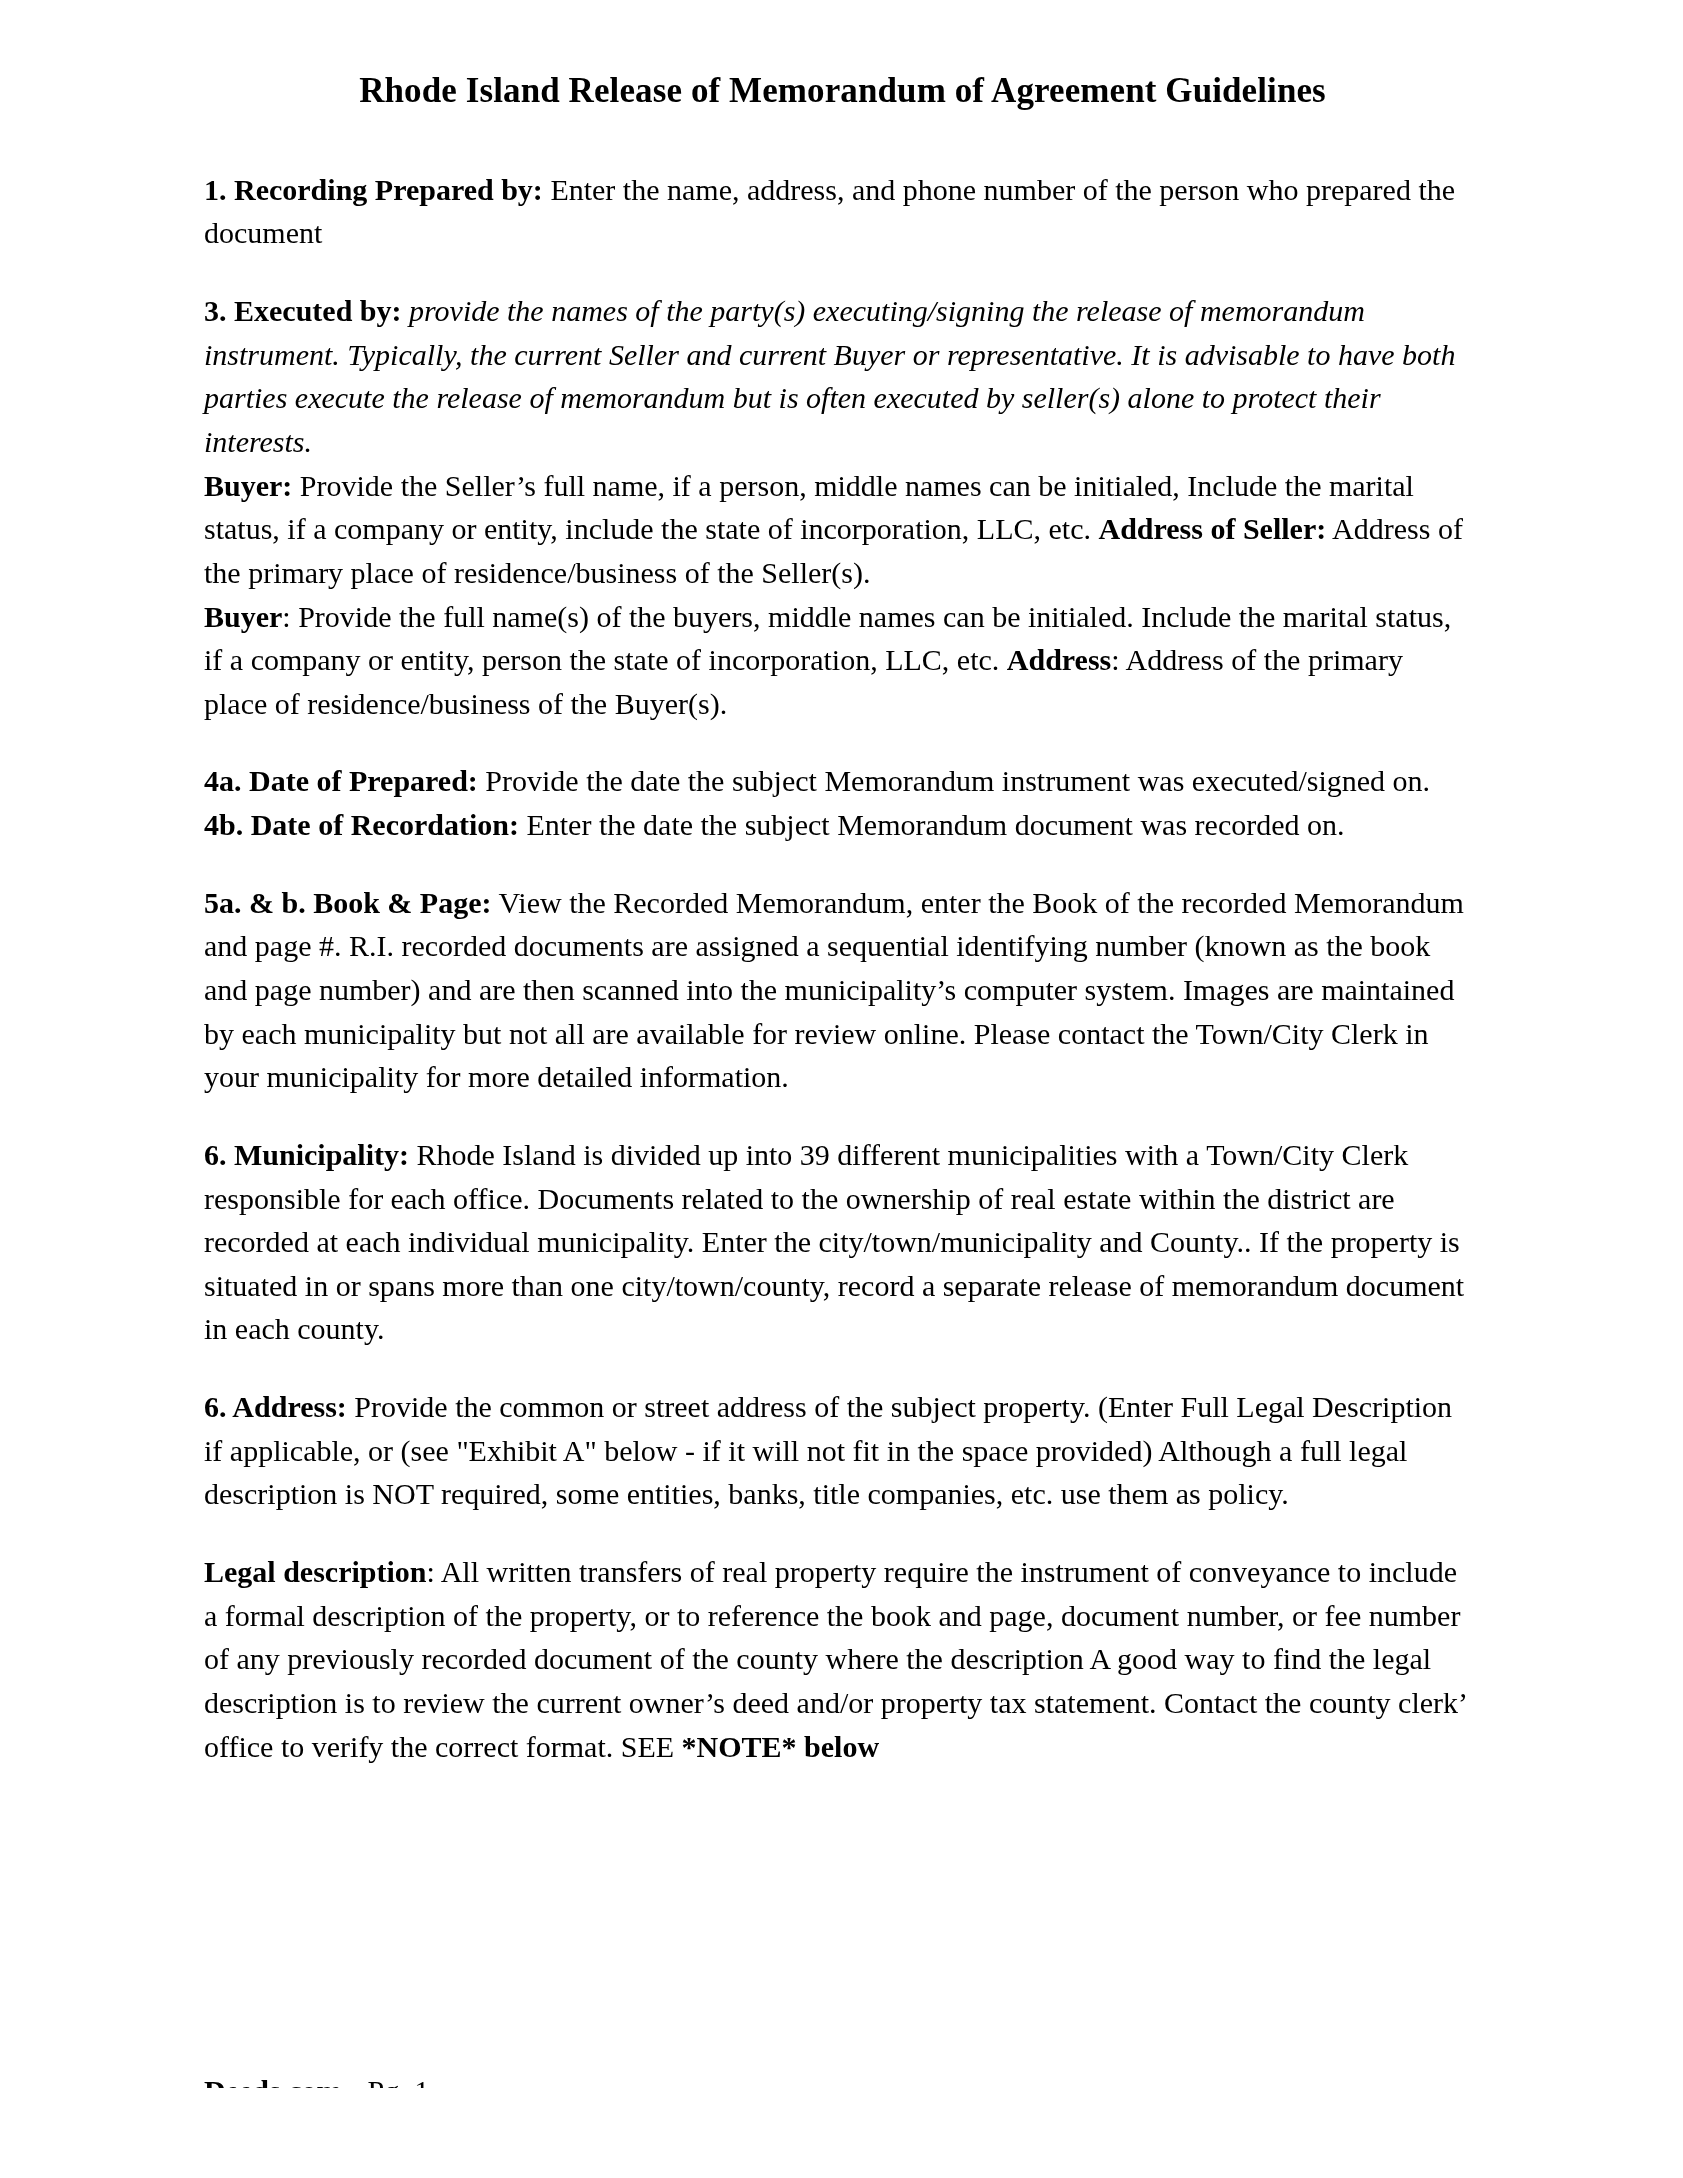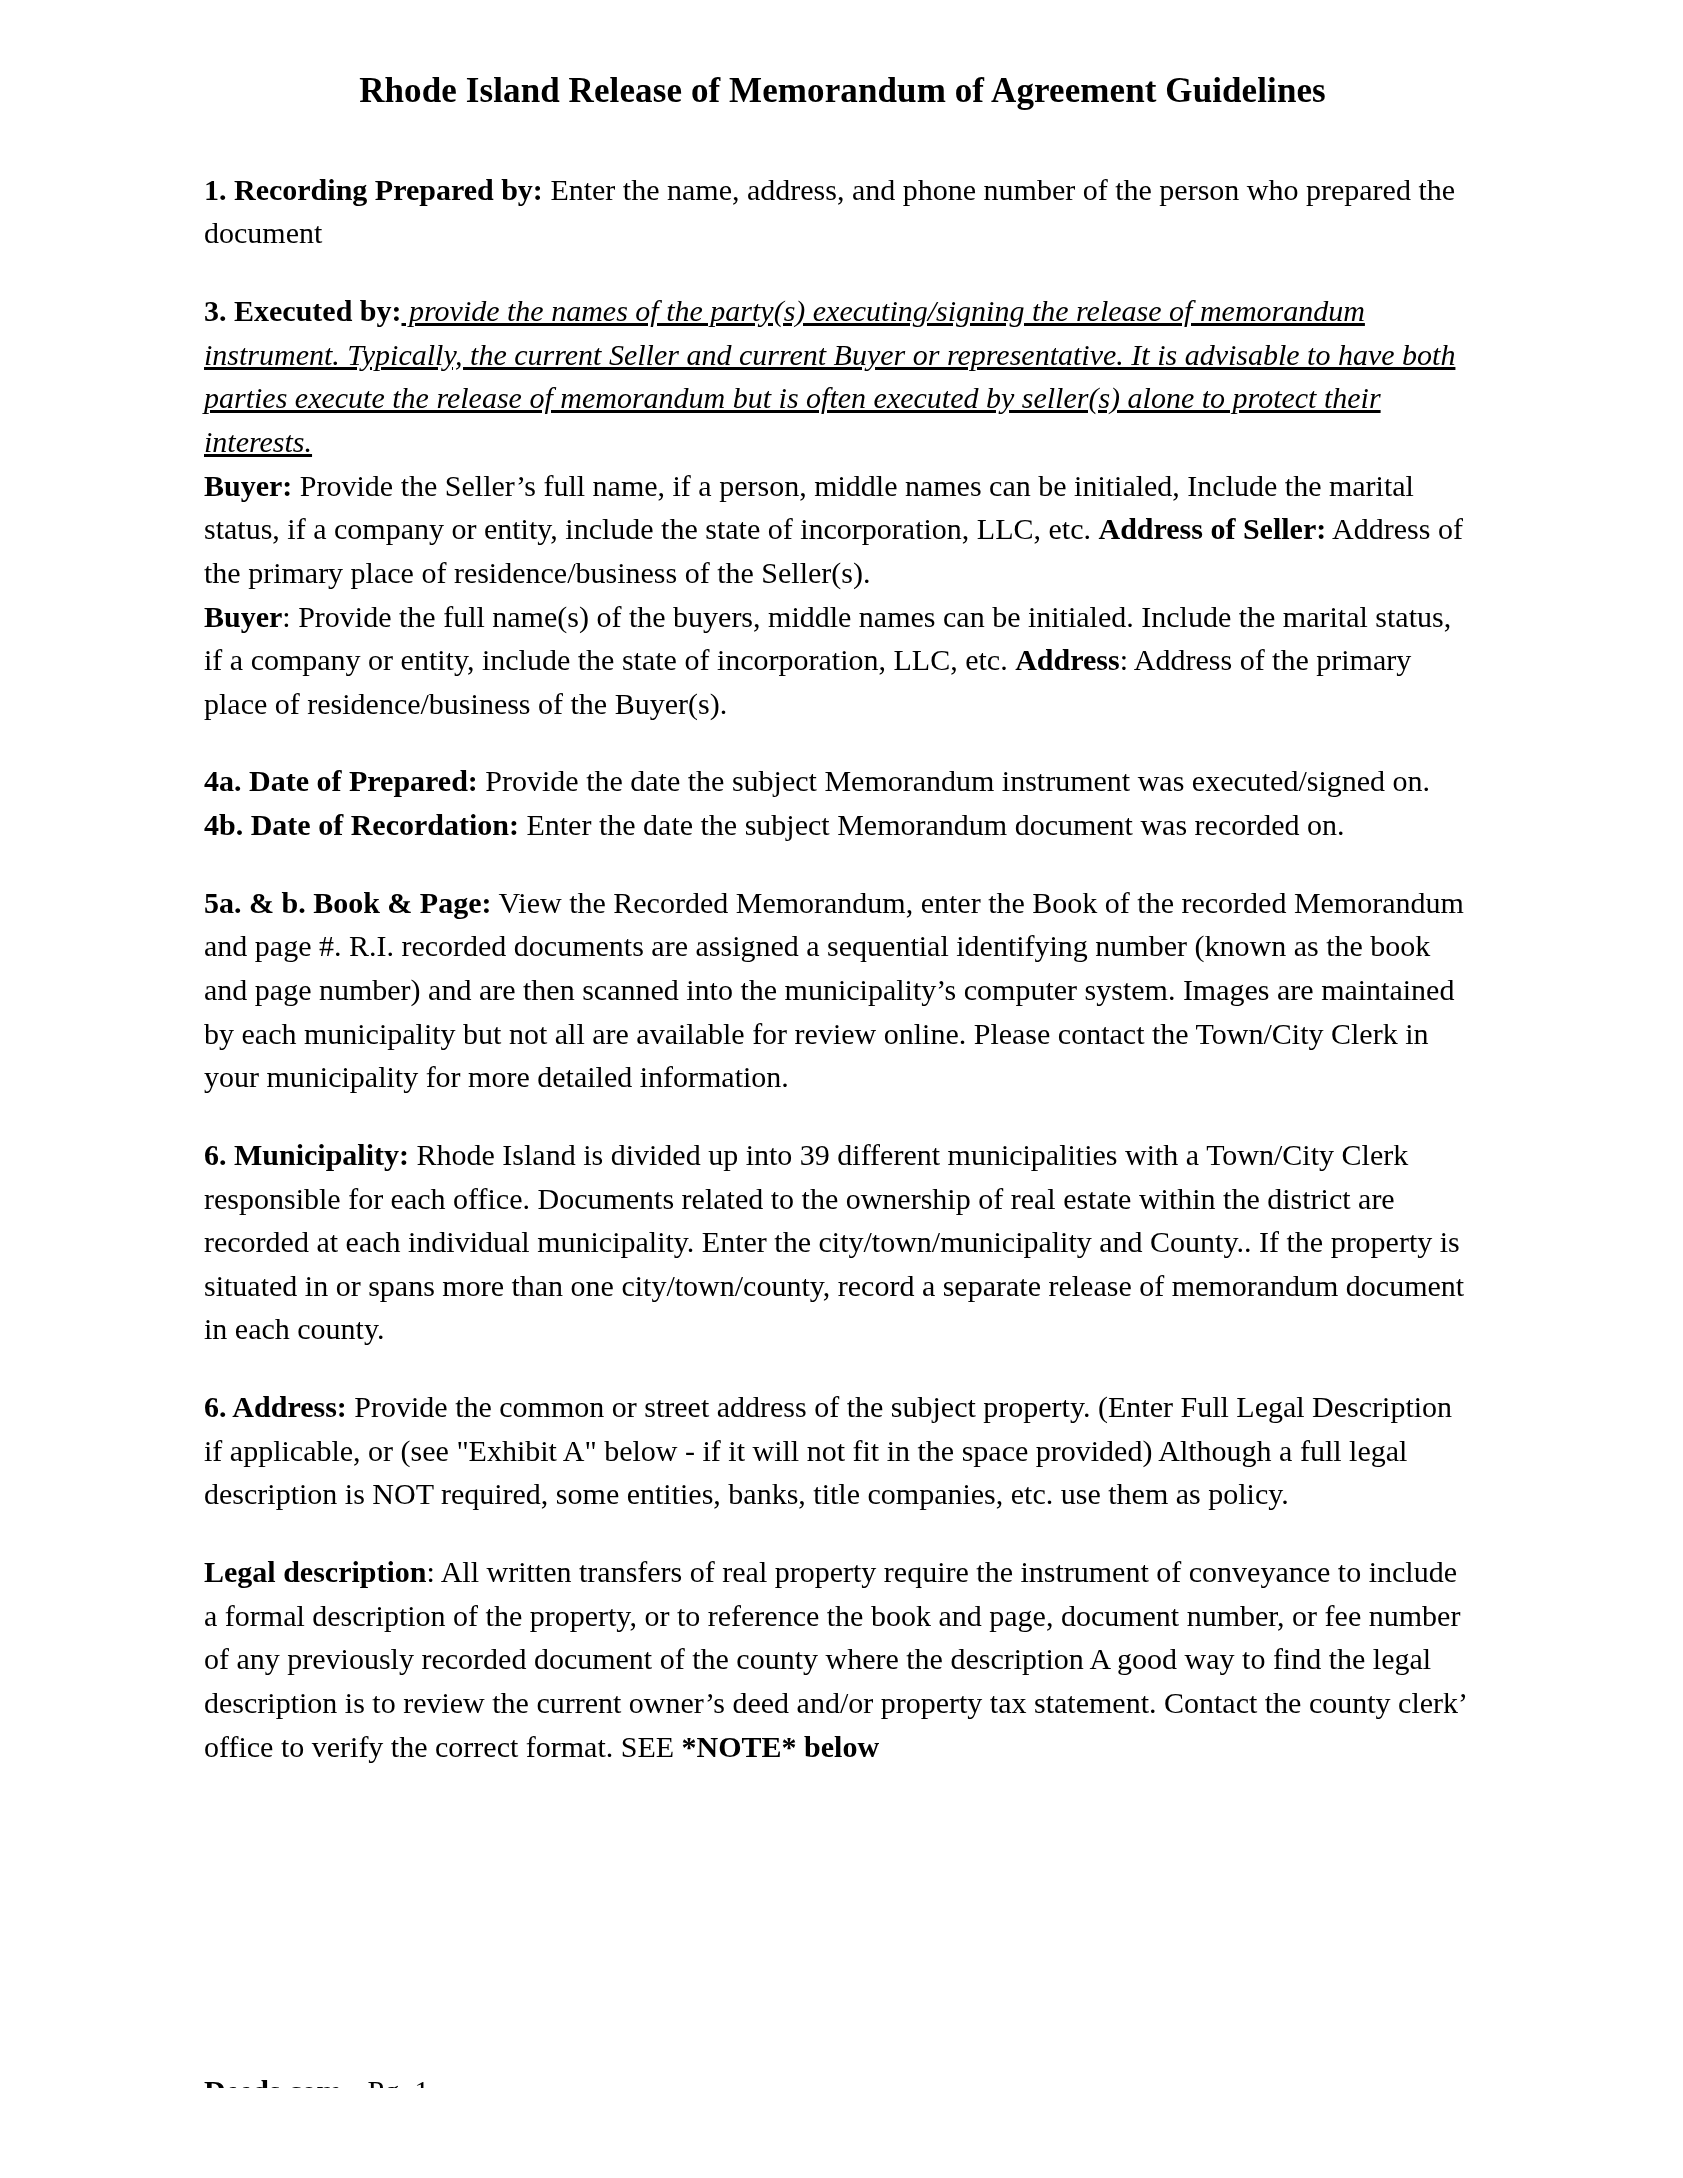--- a/index.html
+++ b/index.html
@@ -39,21 +39,20 @@
     text-align: left;
   }
   .para.tight {
     margin-bottom: 0;
   }
   .para b, .para .b {
     font-weight: bold;
   }
   .para i, .para .i {
     font-style: italic;
-    text-decoration: underline;
   }
   .footer {
     position: absolute;
     left: 204px;
     top: 2073px;
     width: 1277px;
     text-align: left;
     font-size: 30px;
     line-height: 1.2;
   }
@@ -79,21 +78,21 @@
     </p>
 
 
     <p class="para tight">
       <b>3. Executed by:</b><i> provide the names of the party(s) executing/signing the release of memorandum instrument. Typically, the current Seller and current Buyer or representative. It is advisable to have both parties execute the release of memorandum but is often executed by seller(s) alone to protect their interests.</i>
     </p>
     <p class="para tight">
       <b>Buyer:</b><span> Provide the Seller’s full name, if a person, middle names can be initialed, Include the marital status, if a company or entity, include the state of incorporation, LLC, etc. </span><b>Address of Seller:</b><span> Address of the primary place of residence/business of the Seller(s).</span>
     </p>
     <p class="para">
-      <b>Buyer</b><span>: Provide the full name(s) of the buyers, middle names can be initialed.  Include the marital status, if a company or entity, include the state of incorporation, LLC, etc. </span><b>Address</b><span>: Address of the primary place of residence/business of the Buyer(s).</span>
+      <b>Buyer</b><span>: Provide the full name(s) of the buyers, middle names can be initialed.  Include the marital status, if a company or entity, person the state of incorporation, LLC, etc. </span><b>Address</b><span>: Address of the primary place of residence/business of the Buyer(s).</span>
     </p>
 
     <p class="para tight">
       <b>4a. Date of Prepared:</b><span> Provide the date the subject Memorandum instrument was executed/signed on.</span>
     </p>
     <p class="para">
       <b>4b. Date of Recordation:</b><span> Enter the date the subject Memorandum document was recorded on.</span>
     </p>
 
     <p class="para">

